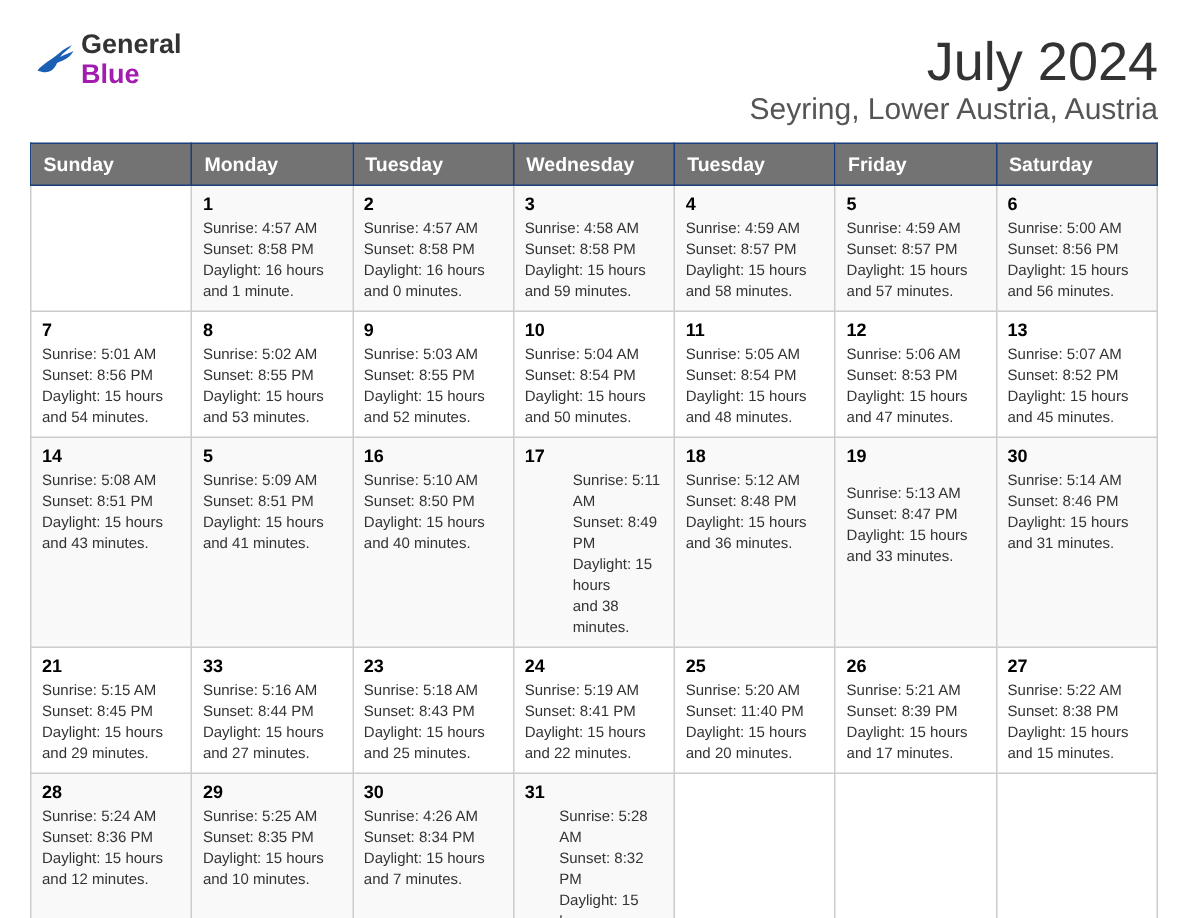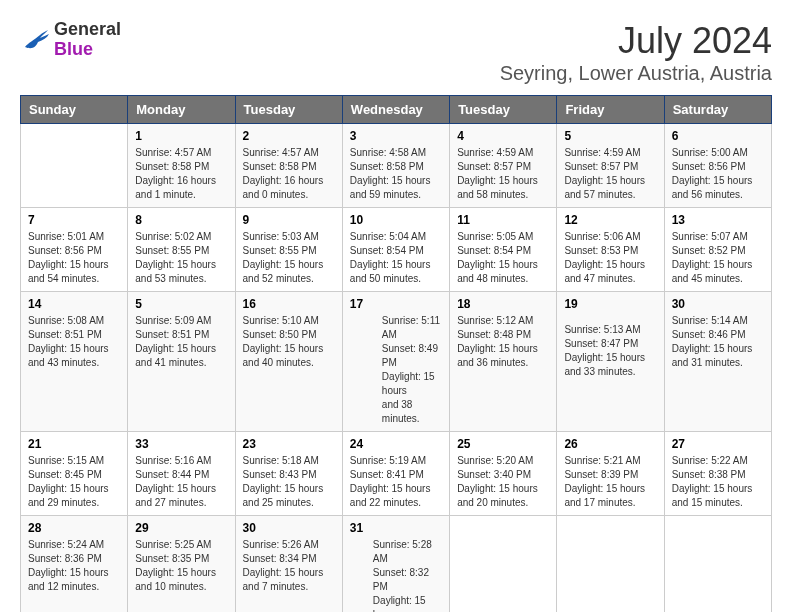--- a/index.html
+++ b/index.html
@@ -288,21 +288,21 @@
         <td>
           <span class="day-number">24</span>
           <div class="day-info" style="white-space: pre-line;">Sunrise: 5:19 AM
 Sunset: 8:41 PM
 Daylight: 15 hours
 and 22 minutes.</div>
         </td>
         <td>
           <span class="day-number">25</span>
           <div class="day-info" style="white-space: pre-line;">Sunrise: 5:20 AM
-Sunset: 3:40 PM
+Sunset: 11:40 PM
 Daylight: 15 hours
 and 20 minutes.</div>
         </td>
         <td>
           <span class="day-number">26</span>
           <div class="day-info" style="white-space: pre-line;">Sunrise: 5:21 AM
 Sunset: 8:39 PM
 Daylight: 15 hours
 and 17 minutes.</div>
         </td>
@@ -324,21 +324,21 @@
         </td>
         <td>
           <span class="day-number">29</span>
           <div class="day-info" style="white-space: pre-line;">Sunrise: 5:25 AM
 Sunset: 8:35 PM
 Daylight: 15 hours
 and 10 minutes.</div>
         </td>
         <td>
           <span class="day-number">30</span>
-          <div class="day-info" style="white-space: pre-line;">Sunrise: 5:26 AM
+          <div class="day-info" style="white-space: pre-line;">Sunrise: 4:26 AM
 Sunset: 8:34 PM
 Daylight: 15 hours
 and 7 minutes.</div>
         </td>
         <td>
           <span class="day-number">31</span>
           <div class="day-info" style="white-space: pre-line; margin-left: 23px;">Sunrise: 5:28 AM
 Sunset: 8:32 PM
 Daylight: 15 hours
 and 4 minutes.</div>

